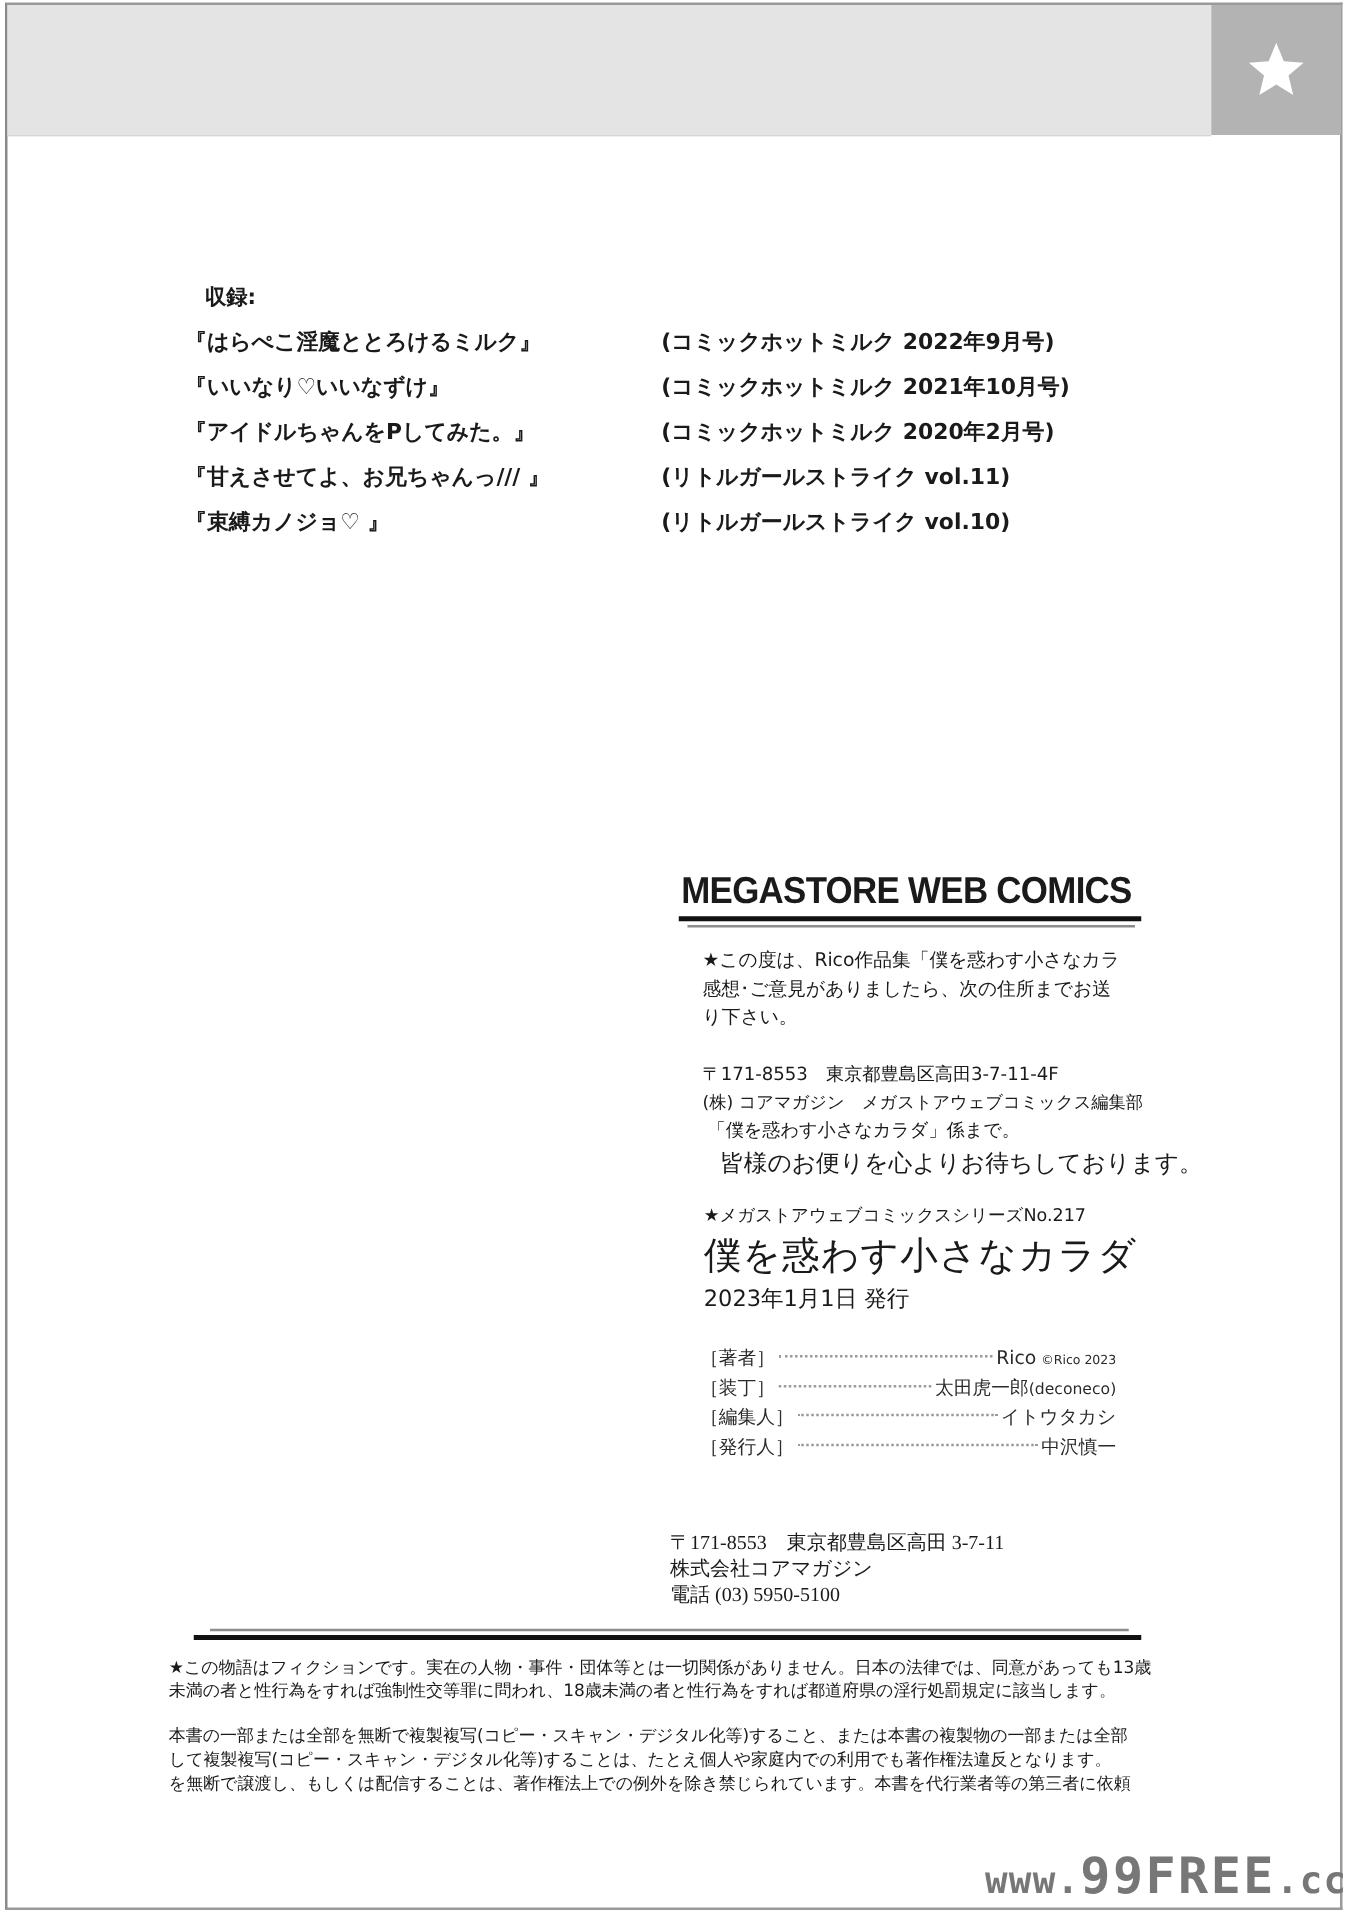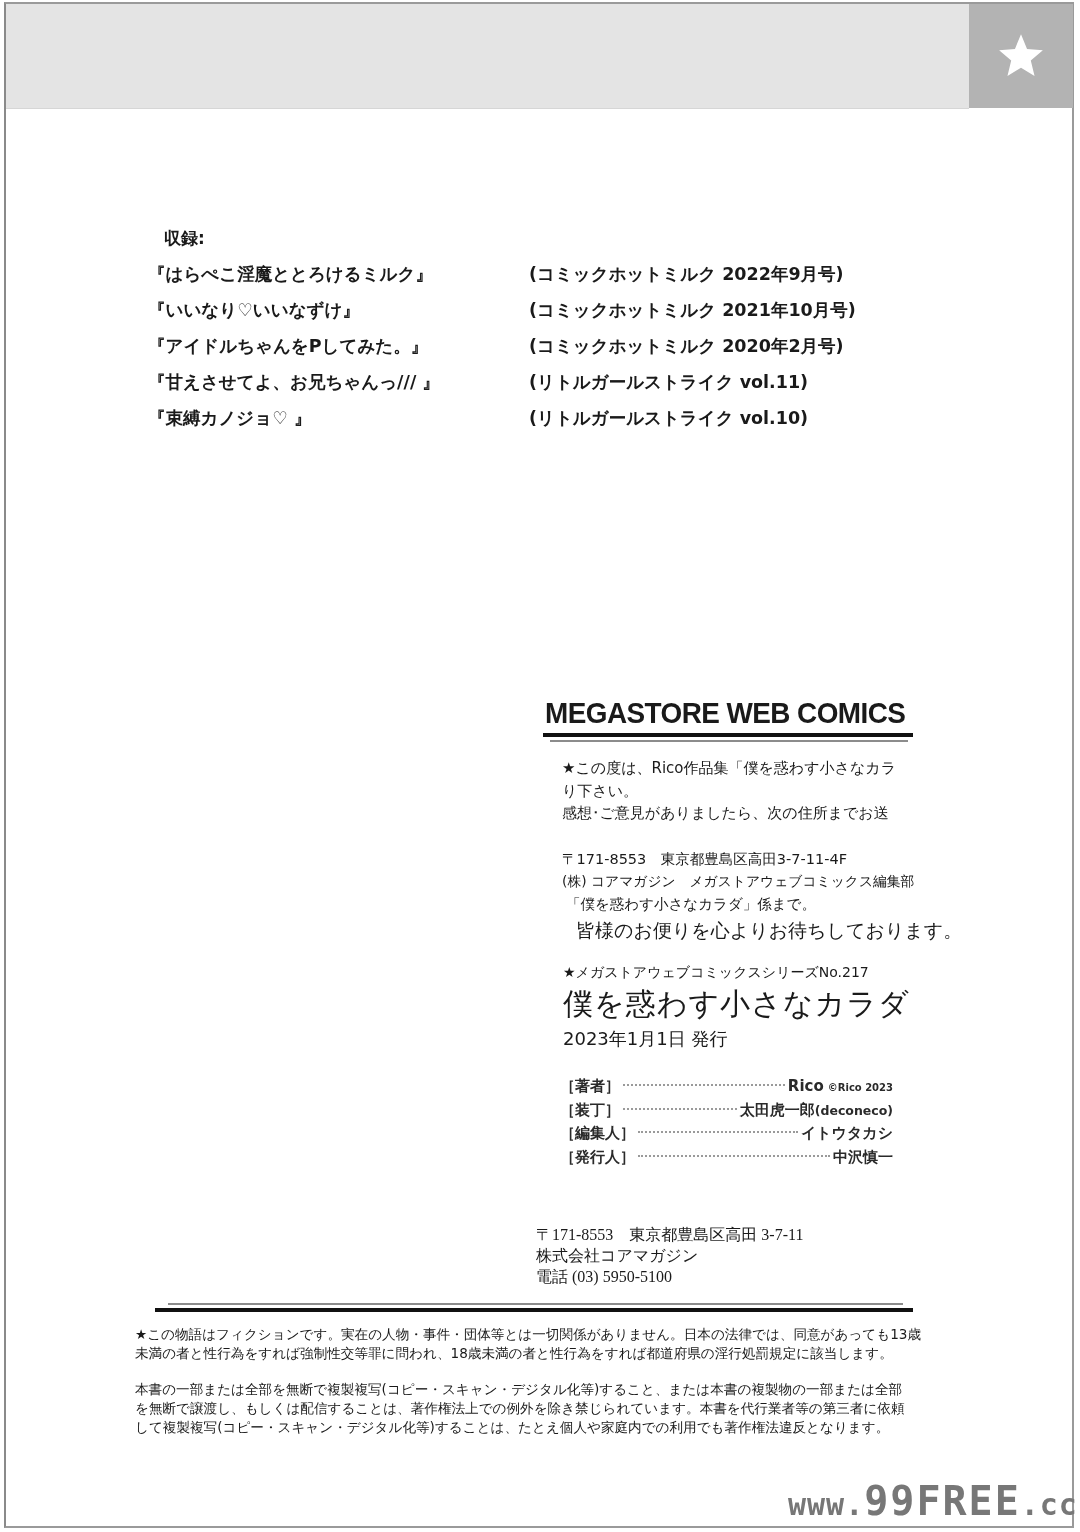--- a/index.html
+++ b/index.html
@@ -39,21 +39,21 @@
     .rule-thick { position: absolute; background: #111; }
     .rule-thin { position: absolute; background: #8c8c8c; }
 
     .msg { position: absolute; left: 562px; top: 757px; width: 340px; font-size: 15px; line-height: 22.5px; }
     .addr1 { position: absolute; left: 562px; font-size: 14.5px; white-space: nowrap; }
     .series { position: absolute; left: 563px; top: 964px; font-size: 14px; white-space: nowrap; }
     .book-title { position: absolute; left: 563px; top: 984px; font-size: 30px; letter-spacing: 1px; white-space: nowrap; }
     .pub-date { position: absolute; left: 563px; top: 1027px; font-size: 18px; white-space: nowrap; }
 
     .credits { position: absolute; left: 560px; top: 1077px; width: 333px; }
-    .credit-row { display: flex; align-items: baseline; height: 23.5px; font-size: 15px; color: #2a2a2a; font-weight: bold; }
+    .credit-row { display: flex; align-items: baseline; height: 23.5px; font-size: 15px; color: #2a2a2a; }
     .credit-row .role { white-space: nowrap; }
     .credit-row .dots { flex: 1; border-bottom: 2px dotted #9a9a9a; margin: 0 3px; transform: translateY(-5px); }
     .credit-row .name { white-space: nowrap; }
     .credit-row .small { font-size: 10px; margin-left: 4px; }
     .credit-row .sub { font-size: 12.5px; }
 
     .corp { position: absolute; left: 536px; top: 1224px; font-family: "Liberation Serif", "DejaVu Serif", serif; font-size: 16px; line-height: 21px; }
 
     .notice { position: absolute; left: 135px; font-size: 13.6px; line-height: 19px; white-space: nowrap; color: #1a1a1a; }
 
@@ -97,22 +97,22 @@
     <span class="source">(リトルガールストライク vol.10)</span>
   </div>
 </div>
 
 <div class="brand">MEGASTORE WEB COMICS</div>
 <div class="rule-thick" style="left:543px; top:733px; width:370px; height:4px;"></div>
 <div class="rule-thin" style="left:550px; top:740px; width:358px; height:2px;"></div>
 
 <div class="msg">
   <div>★この度は、Rico作品集「僕を惑わす小さなカラ</div>
+  <div>感想･ご意見がありましたら、次の住所までお送</div>
   <div>り下さい。</div>
-  <div>感想･ご意見がありましたら、次の住所までお送</div>
 </div>
 
 <div class="addr1" style="top:850px;">〒171-8553　東京都豊島区高田3-7-11-4F</div>
 <div class="addr1" style="top:873px; font-size:13.8px;">(株) コアマガジン　メガストアウェブコミックス編集部</div>
 <div class="addr1" style="top:895px; left:566px;">「僕を惑わす小さなカラダ」係まで。</div>
 <div class="addr1" style="top:918px; left:576px; font-size:19px;">皆様のお便りを心よりお待ちしております。</div>
 
 <div class="series">★メガストアウェブコミックスシリーズNo.217</div>
 <div class="book-title">僕を惑わす小さなカラダ</div>
 <div class="pub-date">2023年1月1日 発行</div>
@@ -150,19 +150,19 @@
 
 <div class="rule-thin" style="left:168px; top:1303px; width:735px; height:2px;"></div>
 <div class="rule-thick" style="left:155px; top:1308px; width:758px; height:4px;"></div>
 
 <div class="notice" style="top:1325px;">
   <div>★この物語はフィクションです。実在の人物・事件・団体等とは一切関係がありません。日本の法律では、同意があっても13歳</div>
   <div>未満の者と性行為をすれば強制性交等罪に問われ、18歳未満の者と性行為をすれば都道府県の淫行処罰規定に該当します。</div>
 </div>
 <div class="notice" style="top:1380px;">
   <div>本書の一部または全部を無断で複製複写(コピー・スキャン・デジタル化等)すること、または本書の複製物の一部または全部</div>
+  <div>して複製複写(コピー・スキャン・デジタル化等)することは、たとえ個人や家庭内での利用でも著作権法違反となります。</div>
   <div>を無断で譲渡し、もしくは配信することは、著作権法上での例外を除き禁じられています。本書を代行業者等の第三者に依頼</div>
-  <div>して複製複写(コピー・スキャン・デジタル化等)することは、たとえ個人や家庭内での利用でも著作権法違反となります。</div>
 </div>
 
 <div class="watermark">
   <span>www.</span><span class="big">99FREE</span><span>.cc</span>
 </div>
 
 </body></html>

